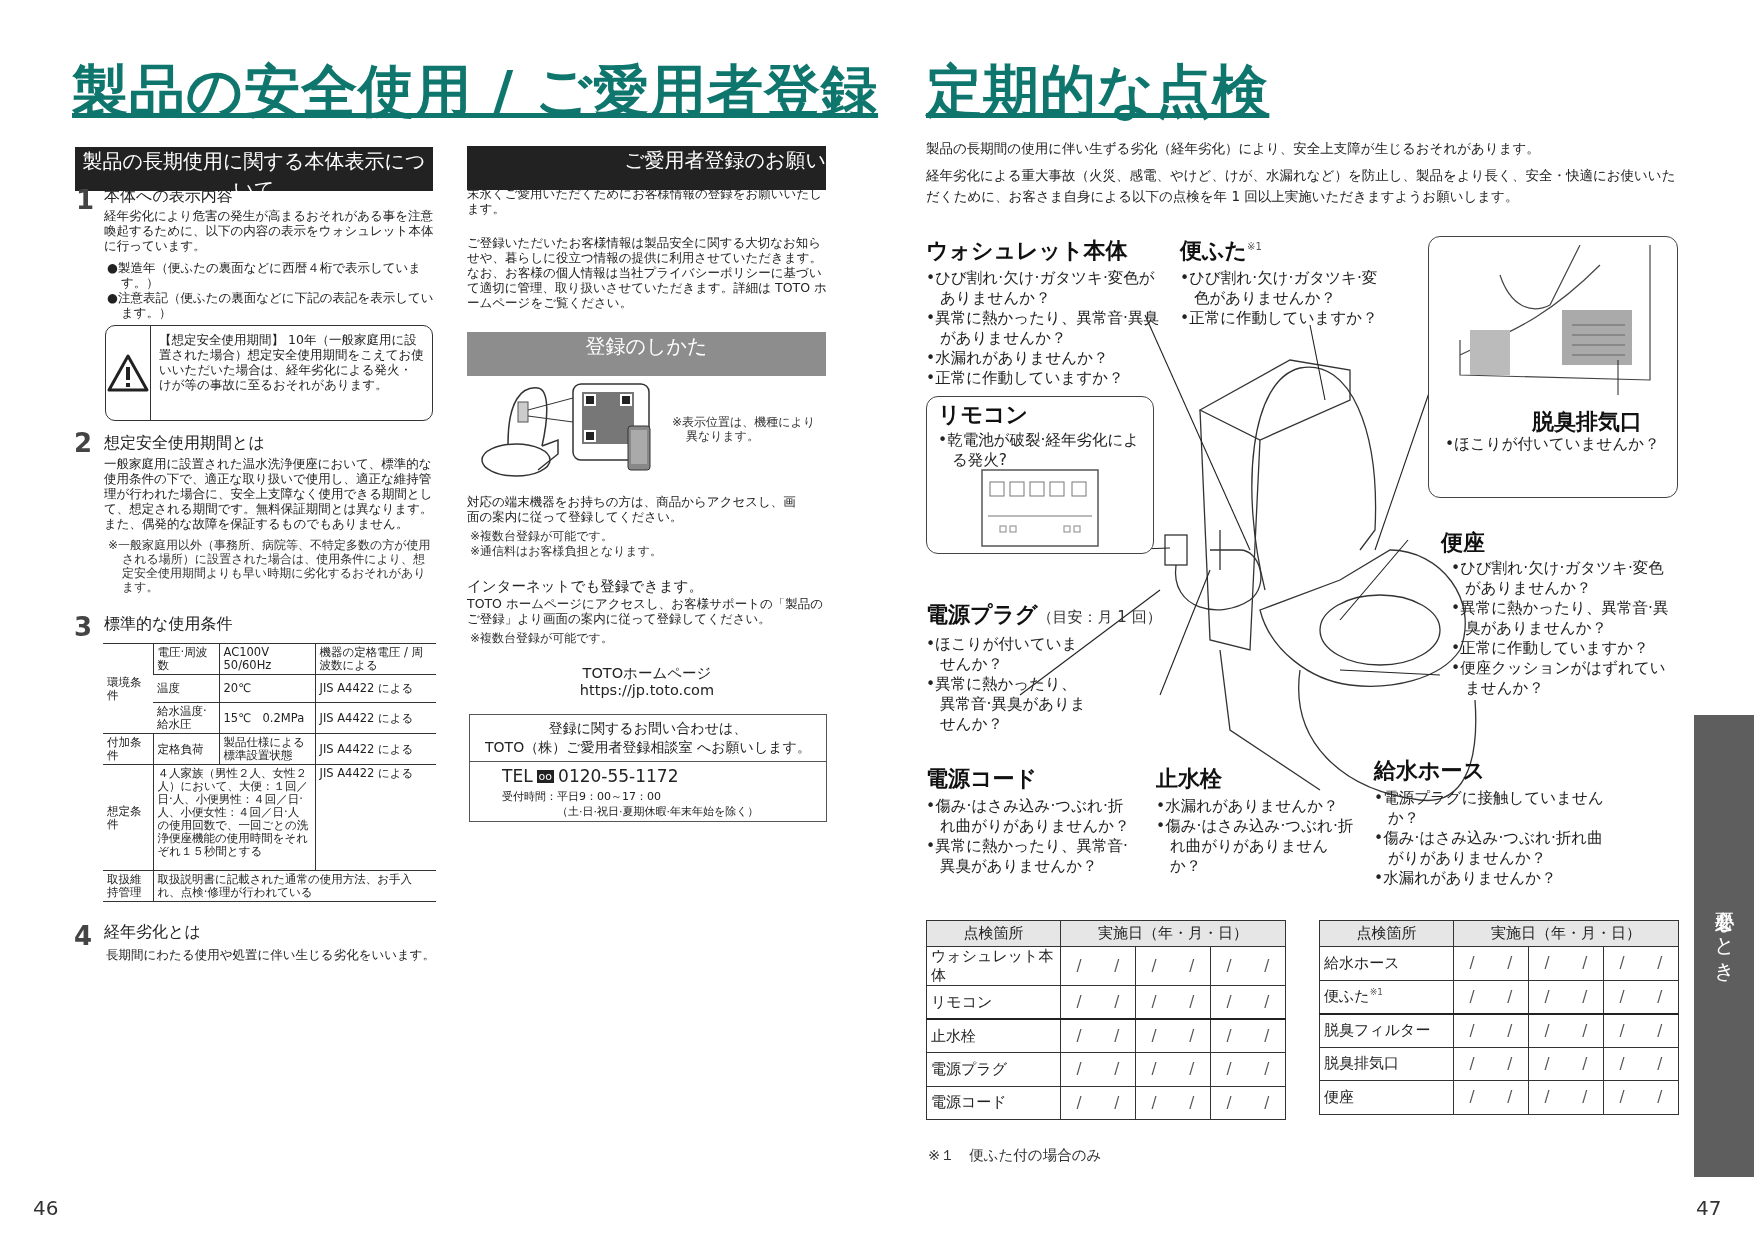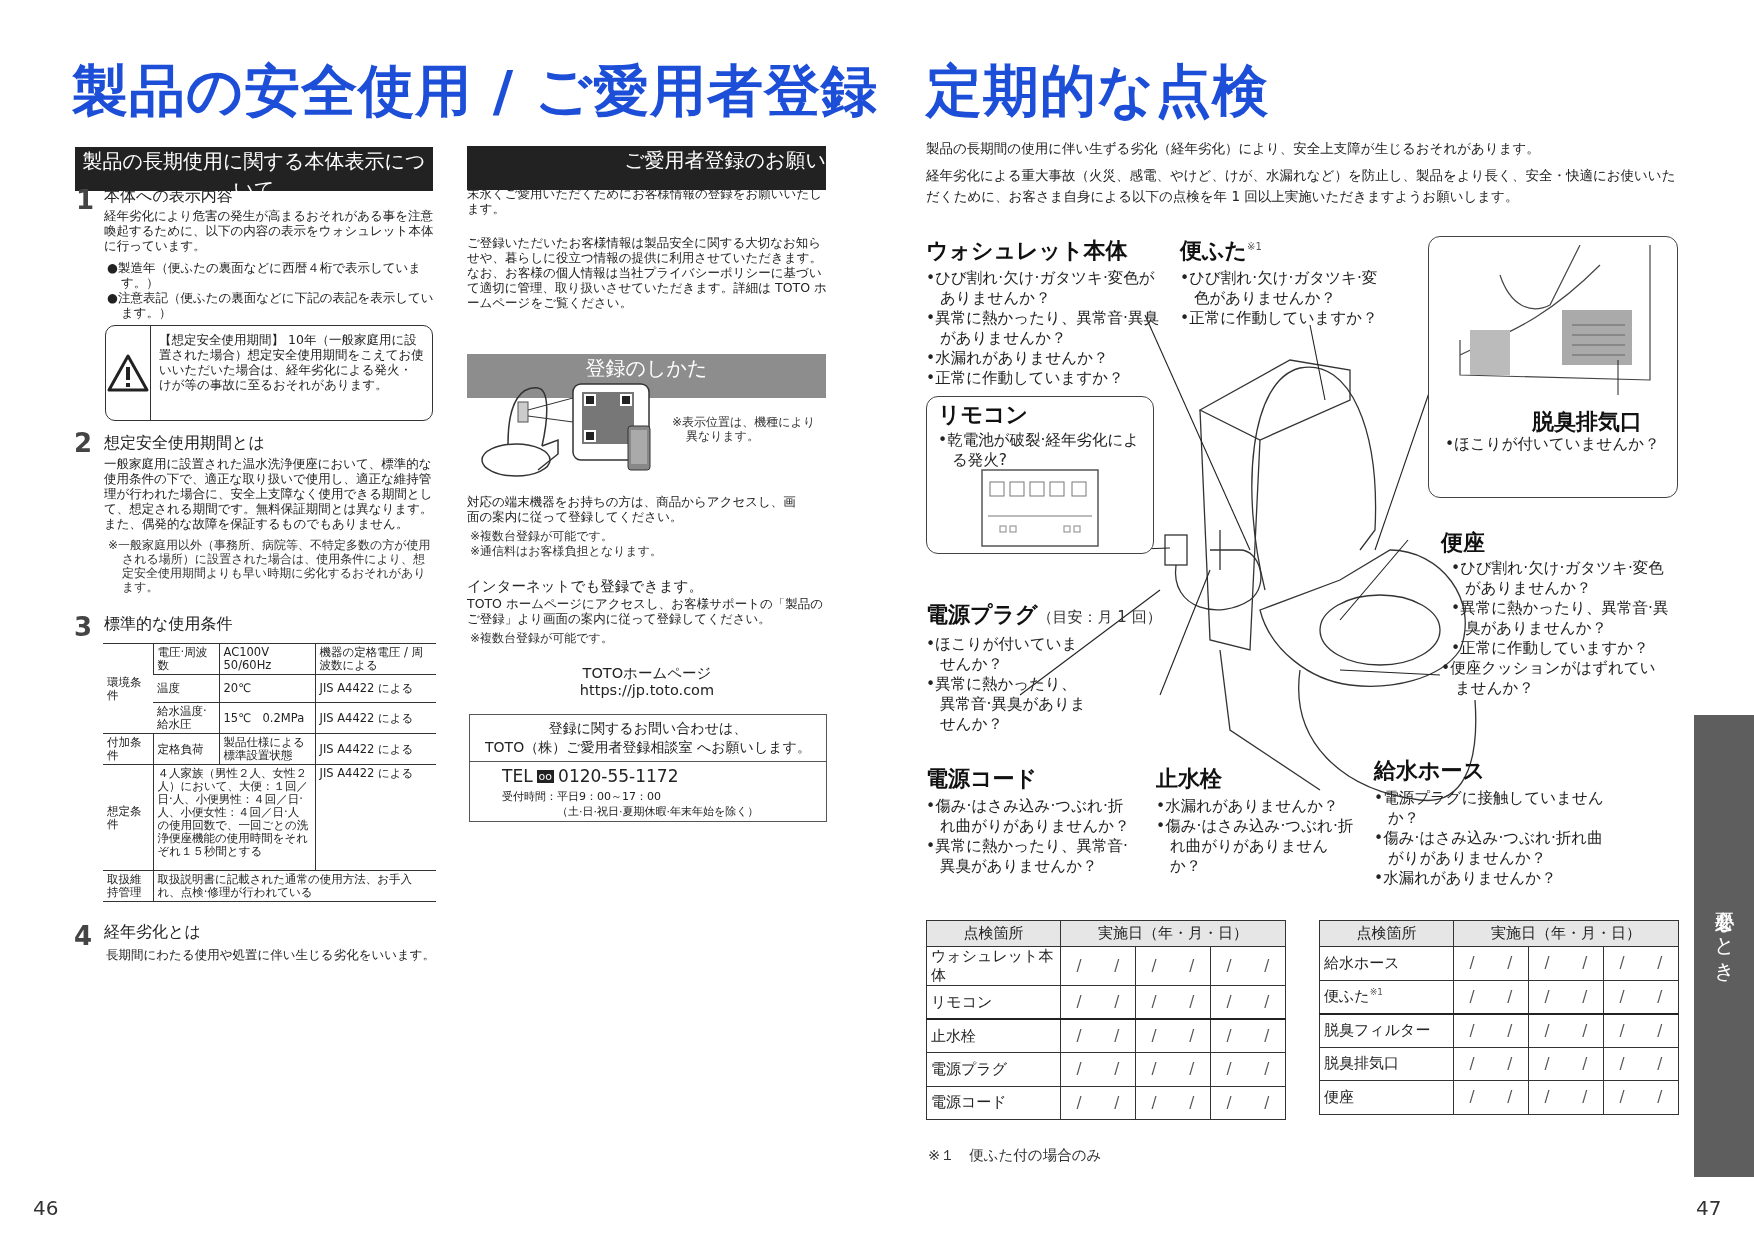--- a/index.html
+++ b/index.html
@@ -1,19 +1,19 @@
 <!DOCTYPE html>
 <html><head>
 <meta charset="utf-8">
 <style>
   * { box-sizing: border-box; margin: 0; padding: 0; }
   html, body { width: 1754px; height: 1240px; background: #ffffff; overflow: hidden; }
   body { font-family: "DejaVu Sans", "Liberation Sans", sans-serif; color: #222; position: relative; }
 
-  .page-title { position: absolute; font-weight: bold; color: #1d4ed8; font-size: 56px; letter-spacing: 1px; }
+  .page-title { position: absolute; font-weight: bold; color: #0f766e; font-size: 56px; letter-spacing: 1px; text-decoration: underline; }
   .pn { position: absolute; font-size: 20px; color: #333; }
 
   .bar { position: absolute; height: 44px; color: #fff; font-size: 20px; text-align: center; line-height: 28px; }
   .bar.dark { background: #222; }
   .bar.gray { background: #8d8d8d; }
 
   .sec { position: absolute; }
   .sec-num { position: absolute; font-weight: bold; font-size: 26px; color: #444; }
   .sec-head { position: absolute; font-size: 16px; color: #222; }
   .para { font-size: 12.5px; line-height: 15px; color: #222; }
@@ -118,21 +118,21 @@
 </tbody>
   </table>
 
 <div class="sec-num" style="left:74px; top:921px;">4</div>
 <div class="sec-head" style="left:104px; top:922px;">経年劣化とは</div>
 <div class="sec para" style="left:106px; top:947px; width:340px;">長期間にわたる使用や処置に伴い生じる劣化をいいます。</div>
 
 <div class="bar dark" style="left:467px; top:146px; width:359px;text-align:right;">ご愛用者登録のお願い</div>
 <div class="sec para" style="left:467px; top:186px; width:360px;">末永くご愛用いただくためにお客様情報の登録をお願いいたします。</div>
 <div class="sec para" style="left:467px; top:235px; width:360px;">ご登録いただいたお客様情報は製品安全に関する大切なお知らせや、暮らしに役立つ情報の提供に利用させていただきます。なお、お客様の個人情報は当社プライバシーポリシーに基づいて適切に管理、取り扱いさせていただきます。詳細は TOTO ホームページをご覧ください。</div>
-<div class="bar gray" style="left:467px; top:354px; width:359px;">登録のしかた</div>
+<div class="bar gray" style="left:467px; top:332px; width:359px;">登録のしかた</div>
 
 <div style="position:absolute; left:478px; top:380px; width:190px; height:100px;">
   <svg width="190" height="100" viewBox="0 0 190 100">
     <ellipse cx="38" cy="80" rx="34" ry="16" fill="none" stroke="#333" stroke-width="1.5"></ellipse>
     <path d="M30 64 C30 20, 44 6, 60 8 C72 10, 70 40, 64 66" fill="none" stroke="#333" stroke-width="1.5"></path>
     <rect x="40" y="22" width="10" height="20" fill="#ccc" stroke="#555"></rect>
     <path d="M64 66 L80 60 L80 74 L60 90" fill="none" stroke="#333" stroke-width="1.5"></path>
     <line x1="50" y1="30" x2="95" y2="18" stroke="#333"></line>
     <line x1="50" y1="36" x2="95" y2="42" stroke="#333"></line>
     <rect x="95" y="4" width="76" height="76" rx="8" fill="#fff" stroke="#333" stroke-width="1.5"></rect>
@@ -275,21 +275,21 @@
 </div>
 <div class="label" style="left:1437px; top:434px; width:240px;">
   <div class="b" style="margin-left:8px;">•ほこりが付いていませんか？</div>
 </div>
 
 <div class="label" style="left:1441px; top:528px; width:230px;">
   <div class="h">便座</div>
   <div class="b" style="margin-left:10px;">•ひび割れ·欠け·ガタツキ·変色がありませんか？</div>
   <div class="b" style="margin-left:10px;">•異常に熱かったり、異常音·異臭がありませんか？</div>
   <div class="b" style="margin-left:10px;">•正常に作動していますか？</div>
-  <div class="b" style="margin-left:0;">•便座クッションがはずれていませんか？</div>
+  <div class="b" style="margin-left:10px;">•便座クッションがはずれていませんか？</div>
 </div>
 
 <div class="label" style="left:926px; top:600px; width:160px;">
   <div class="h" style="white-space:nowrap;"><span>電源プラグ</span><small>（目安：月 1 回）</small></div>
   <div class="b" style="margin-top:4px;">•ほこりが付いていませんか？</div>
   <div class="b">•異常に熱かったり、異常音·異臭がありませんか？</div>
 </div>
 
 <div class="label" style="left:926px; top:764px; width:210px;">
   <div class="h">電源コード</div>

